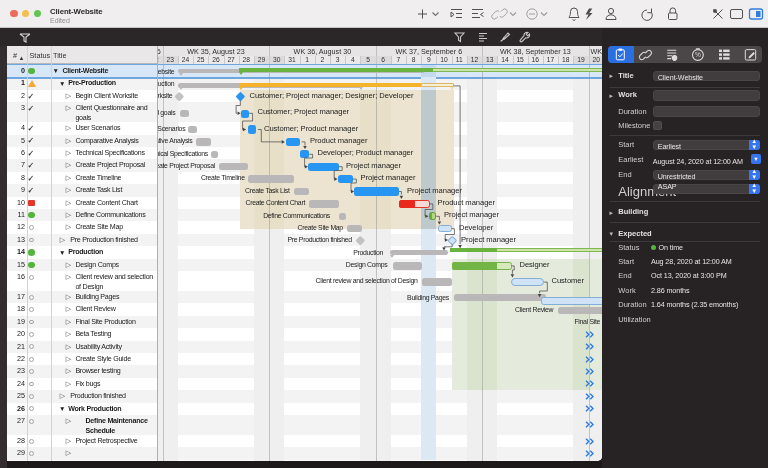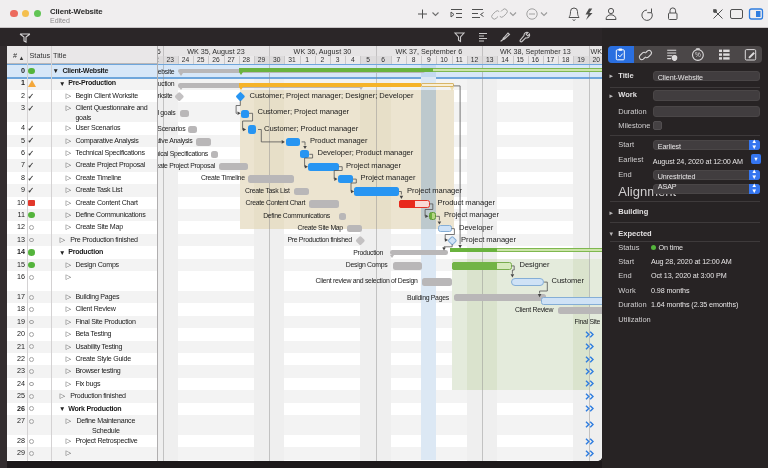--- a/index.html
+++ b/index.html
@@ -170,40 +170,41 @@
 <div class="ab" style="left:21.7px;top:203.10000000000008px;width:6.6px;height:6.6px;border-radius:50%;background:#54b43c;"></div>
 <div class="ab" style="left:52.5px;top:202.60000000000008px;font-size:6.5px;color:#222;">▼</div>
 <div class="ab" style="left:61.7px;top:202.2000000000001px;font-size:7.1px;letter-spacing:-0.25px;font-weight:bold;color:#1a1a1a;line-height:9.9px;white-space:nowrap;">Production</div>
 <div class="ab" style="left:3.5px;top:214.60000000000008px;width:15px;text-align:right;font-size:7.2px;font-weight:normal;color:#222;line-height:8.4px;">15</div>
 <div class="ab" style="left:21.7px;top:215.50000000000006px;width:6.6px;height:6.6px;border-radius:50%;background:#54b43c;"></div>
 <div class="ab" style="left:59.3px;top:214.60000000000008px;font-size:7px;color:#444;">▷</div>
 <div class="ab" style="left:68.9px;top:214.60000000000008px;font-size:7.1px;letter-spacing:-0.25px;font-weight:normal;color:#1a1a1a;line-height:9.9px;white-space:nowrap;">Design Comps</div>
 <div class="ab" style="left:3.5px;top:227.00000000000006px;width:15px;text-align:right;font-size:7.2px;font-weight:normal;color:#222;line-height:8.4px;">16</div>
 <div class="ab" style="left:22.6px;top:228.80000000000004px;width:4.8px;height:4.8px;border-radius:50%;border:1px solid #a5a5a5;"></div>
 <div class="ab" style="left:59.3px;top:227.00000000000006px;font-size:7px;color:#444;">▷</div>
+<div class="ab" style="left:68.9px;top:227.00000000000006px;font-size:7.1px;letter-spacing:-0.25px;font-weight:normal;color:#1a1a1a;line-height:9.9px;white-space:nowrap;">Client review and selection<br>of Design</div>
 <div class="ab" style="left:3.5px;top:247.00000000000006px;width:15px;text-align:right;font-size:7.2px;font-weight:normal;color:#222;line-height:8.4px;">17</div>
 <div class="ab" style="left:22.6px;top:248.80000000000004px;width:4.8px;height:4.8px;border-radius:50%;border:1px solid #a5a5a5;"></div>
 <div class="ab" style="left:59.3px;top:247.00000000000006px;font-size:7px;color:#444;">▷</div>
 <div class="ab" style="left:68.9px;top:247.00000000000006px;font-size:7.1px;letter-spacing:-0.25px;font-weight:normal;color:#1a1a1a;line-height:9.9px;white-space:nowrap;">Building Pages</div>
 <div class="ab" style="left:3.5px;top:259.40000000000003px;width:15px;text-align:right;font-size:7.2px;font-weight:normal;color:#222;line-height:8.4px;">18</div>
 <div class="ab" style="left:22.6px;top:261.20000000000005px;width:4.8px;height:4.8px;border-radius:50%;border:1px solid #a5a5a5;"></div>
 <div class="ab" style="left:59.3px;top:259.40000000000003px;font-size:7px;color:#444;">▷</div>
 <div class="ab" style="left:68.9px;top:259.40000000000003px;font-size:7.1px;letter-spacing:-0.25px;font-weight:normal;color:#1a1a1a;line-height:9.9px;white-space:nowrap;">Client Review</div>
 <div class="ab" style="left:3.5px;top:271.8px;width:15px;text-align:right;font-size:7.2px;font-weight:normal;color:#222;line-height:8.4px;">19</div>
 <div class="ab" style="left:22.6px;top:273.6px;width:4.8px;height:4.8px;border-radius:50%;border:1px solid #a5a5a5;"></div>
 <div class="ab" style="left:59.3px;top:271.8px;font-size:7px;color:#444;">▷</div>
 <div class="ab" style="left:68.9px;top:271.8px;font-size:7.1px;letter-spacing:-0.25px;font-weight:normal;color:#1a1a1a;line-height:9.9px;white-space:nowrap;">Final Site Production</div>
 <div class="ab" style="left:3.5px;top:284.2px;width:15px;text-align:right;font-size:7.2px;font-weight:normal;color:#222;line-height:8.4px;">20</div>
 <div class="ab" style="left:22.6px;top:286.0px;width:4.8px;height:4.8px;border-radius:50%;border:1px solid #a5a5a5;"></div>
 <div class="ab" style="left:59.3px;top:284.2px;font-size:7px;color:#444;">▷</div>
 <div class="ab" style="left:68.9px;top:284.2px;font-size:7.1px;letter-spacing:-0.25px;font-weight:normal;color:#1a1a1a;line-height:9.9px;white-space:nowrap;">Beta Testing</div>
 <div class="ab" style="left:3.5px;top:296.59999999999997px;width:15px;text-align:right;font-size:7.2px;font-weight:normal;color:#222;line-height:8.4px;">21</div>
 <div class="ab" style="left:22.6px;top:298.4px;width:4.8px;height:4.8px;border-radius:50%;border:1px solid #a5a5a5;"></div>
 <div class="ab" style="left:59.3px;top:296.59999999999997px;font-size:7px;color:#444;">▷</div>
-<div class="ab" style="left:68.9px;top:296.59999999999997px;font-size:7.1px;letter-spacing:-0.25px;font-weight:normal;color:#1a1a1a;line-height:9.9px;white-space:nowrap;">Usability Testing</div>
+<div class="ab" style="left:68.9px;top:296.59999999999997px;font-size:7.1px;letter-spacing:-0.25px;font-weight:normal;color:#1a1a1a;line-height:9.9px;white-space:nowrap;">Usability Activity</div>
 <div class="ab" style="left:3.5px;top:308.99999999999994px;width:15px;text-align:right;font-size:7.2px;font-weight:normal;color:#222;line-height:8.4px;">22</div>
 <div class="ab" style="left:22.6px;top:310.79999999999995px;width:4.8px;height:4.8px;border-radius:50%;border:1px solid #a5a5a5;"></div>
 <div class="ab" style="left:59.3px;top:308.99999999999994px;font-size:7px;color:#444;">▷</div>
 <div class="ab" style="left:68.9px;top:308.99999999999994px;font-size:7.1px;letter-spacing:-0.25px;font-weight:normal;color:#1a1a1a;line-height:9.9px;white-space:nowrap;">Create Style Guide</div>
 <div class="ab" style="left:3.5px;top:321.3999999999999px;width:15px;text-align:right;font-size:7.2px;font-weight:normal;color:#222;line-height:8.4px;">23</div>
 <div class="ab" style="left:22.6px;top:323.19999999999993px;width:4.8px;height:4.8px;border-radius:50%;border:1px solid #a5a5a5;"></div>
 <div class="ab" style="left:59.3px;top:321.3999999999999px;font-size:7px;color:#444;">▷</div>
 <div class="ab" style="left:68.9px;top:321.3999999999999px;font-size:7.1px;letter-spacing:-0.25px;font-weight:normal;color:#1a1a1a;line-height:9.9px;white-space:nowrap;">Browser testing</div>
 <div class="ab" style="left:3.5px;top:333.7999999999999px;width:15px;text-align:right;font-size:7.2px;font-weight:normal;color:#222;line-height:8.4px;">24</div>
 <div class="ab" style="left:22.6px;top:335.5999999999999px;width:4.8px;height:4.8px;border-radius:50%;border:1px solid #a5a5a5;"></div>
@@ -213,21 +214,21 @@
 <div class="ab" style="left:22.6px;top:347.9999999999999px;width:4.8px;height:4.8px;border-radius:50%;border:1px solid #a5a5a5;"></div>
 <div class="ab" style="left:53.3px;top:346.1999999999999px;font-size:7px;color:#444;">▷</div>
 <div class="ab" style="left:63.7px;top:346.1999999999999px;font-size:7.1px;letter-spacing:-0.25px;font-weight:normal;color:#1a1a1a;line-height:9.9px;white-space:nowrap;">Production finished</div>
 <div class="ab" style="left:3.5px;top:358.59999999999985px;width:15px;text-align:right;font-size:7.2px;font-weight:bold;color:#222;line-height:8.4px;">26</div>
 <div class="ab" style="left:22.6px;top:360.39999999999986px;width:4.8px;height:4.8px;border-radius:50%;border:1px solid #a5a5a5;"></div>
 <div class="ab" style="left:52.5px;top:358.99999999999983px;font-size:6.5px;color:#222;">▼</div>
 <div class="ab" style="left:61.7px;top:358.59999999999985px;font-size:7.1px;letter-spacing:-0.25px;font-weight:bold;color:#1a1a1a;line-height:9.9px;white-space:nowrap;">Work Production</div>
 <div class="ab" style="left:3.5px;top:370.99999999999983px;width:15px;text-align:right;font-size:7.2px;font-weight:normal;color:#222;line-height:8.4px;">27</div>
 <div class="ab" style="left:22.6px;top:372.79999999999984px;width:4.8px;height:4.8px;border-radius:50%;border:1px solid #a5a5a5;"></div>
 <div class="ab" style="left:59.3px;top:370.99999999999983px;font-size:7px;color:#444;">▷</div>
-<div class="ab" style="left:70px;top:370.99999999999983px;font-size:7.1px;letter-spacing:-0.25px;font-weight:normal;color:#1a1a1a;line-height:9.9px;white-space:nowrap;text-align:center;">Define Maintenance<br>Schedule</div>
+<div class="ab" style="left:79px;top:370.99999999999983px;font-size:7.1px;letter-spacing:-0.25px;font-weight:bold;color:#1a1a1a;line-height:9.9px;white-space:nowrap;">Define Maintenance<br>Schedule</div>
 <div class="ab" style="left:3.5px;top:390.99999999999983px;width:15px;text-align:right;font-size:7.2px;font-weight:normal;color:#222;line-height:8.4px;">28</div>
 <div class="ab" style="left:22.6px;top:392.79999999999984px;width:4.8px;height:4.8px;border-radius:50%;border:1px solid #a5a5a5;"></div>
 <div class="ab" style="left:59.3px;top:390.99999999999983px;font-size:7px;color:#444;">▷</div>
 <div class="ab" style="left:68.9px;top:390.99999999999983px;font-size:7.1px;letter-spacing:-0.25px;font-weight:normal;color:#1a1a1a;line-height:9.9px;white-space:nowrap;">Project Retrospective</div>
 <div class="ab" style="left:3.5px;top:403.3999999999998px;width:15px;text-align:right;font-size:7.2px;font-weight:normal;color:#222;line-height:8.4px;">29</div>
 <div class="ab" style="left:22.6px;top:405.1999999999998px;width:4.8px;height:4.8px;border-radius:50%;border:1px solid #a5a5a5;"></div>
 <div class="ab" style="left:59.3px;top:403.3999999999998px;font-size:7px;color:#444;">▷</div>
 <div class="ab" style="left:68.9px;top:403.3999999999998px;font-size:7.1px;letter-spacing:-0.25px;font-weight:normal;color:#1a1a1a;line-height:9.9px;white-space:nowrap;margin-top:32px;">Final presentations</div>
 </div>
 <div class="ab" style="left:157.2px;top:46px;width:444.50000000000006px;height:414.5px;background:#fff;overflow:hidden;border-radius:0 0 5px 0;">
@@ -568,19 +569,19 @@
 <div class="ab" style="left:16.59999999999991px;top:200.5px;font-size:7.5px;color:#e2e0e1;font-weight:bold;white-space:nowrap;">Expected</div>
 <div class="ab" style="left:8.299999999999955px;top:212.5px;width:150px;height:1px;background:#3e3a3b;"></div>
 <div class="ab" style="left:16.59999999999991px;top:214.8px;font-size:7.5px;color:#cfcdce;white-space:nowrap;">Status</div>
 <div class="ab" style="left:49.299999999999955px;top:216.8px;width:5px;height:5px;border-radius:50%;background:#54b43c;"></div>
 <div class="ab" style="left:56.799999999999955px;top:214.8px;color:#e6e4e5;font-size:7.2px;letter-spacing:-0.1px;">On time</div>
 <div class="ab" style="left:16.59999999999991px;top:228.5px;font-size:7.5px;color:#cfcdce;white-space:nowrap;">Start</div>
 <div class="ab" style="left:49.299999999999955px;top:228.5px;color:#e6e4e5;font-size:7.2px;letter-spacing:-0.1px;white-space:nowrap;">Aug 28, 2020 at 12:00 AM</div>
 <div class="ab" style="left:16.59999999999991px;top:242.8px;font-size:7.5px;color:#cfcdce;white-space:nowrap;">End</div>
 <div class="ab" style="left:49.299999999999955px;top:242.8px;color:#e6e4e5;font-size:7.2px;letter-spacing:-0.1px;white-space:nowrap;">Oct 13, 2020 at 3:00 PM</div>
 <div class="ab" style="left:16.59999999999991px;top:257.5px;font-size:7.5px;color:#cfcdce;white-space:nowrap;">Work</div>
-<div class="ab" style="left:49.299999999999955px;top:257.5px;color:#e6e4e5;font-size:7.2px;letter-spacing:-0.1px;white-space:nowrap;">0.98 months</div>
+<div class="ab" style="left:49.299999999999955px;top:257.5px;color:#e6e4e5;font-size:7.2px;letter-spacing:-0.1px;white-space:nowrap;">2.86 months</div>
 <div class="ab" style="left:16.59999999999991px;top:272.3px;font-size:7.5px;color:#cfcdce;white-space:nowrap;">Duration</div>
 <div class="ab" style="left:49.299999999999955px;top:272.3px;color:#e6e4e5;font-size:7.2px;letter-spacing:-0.1px;white-space:nowrap;">1.64 months (2.35 emonths)</div>
 <div class="ab" style="left:16.59999999999991px;top:287.0px;font-size:7.5px;color:#cfcdce;white-space:nowrap;">Utilization</div>
 </div>
 <div class="ab" style="left:156.7px;top:46px;width:1px;height:414.5px;background:#b0aeaf;"></div>
 <div class="ab" style="left:0;top:460.5px;width:601.7px;height:7.5px;background:#1d191b;"></div>
 <div class="ab" style="left:0;top:46px;width:6.5px;height:422px;background:#332d2f;"></div>
 </body></html>

